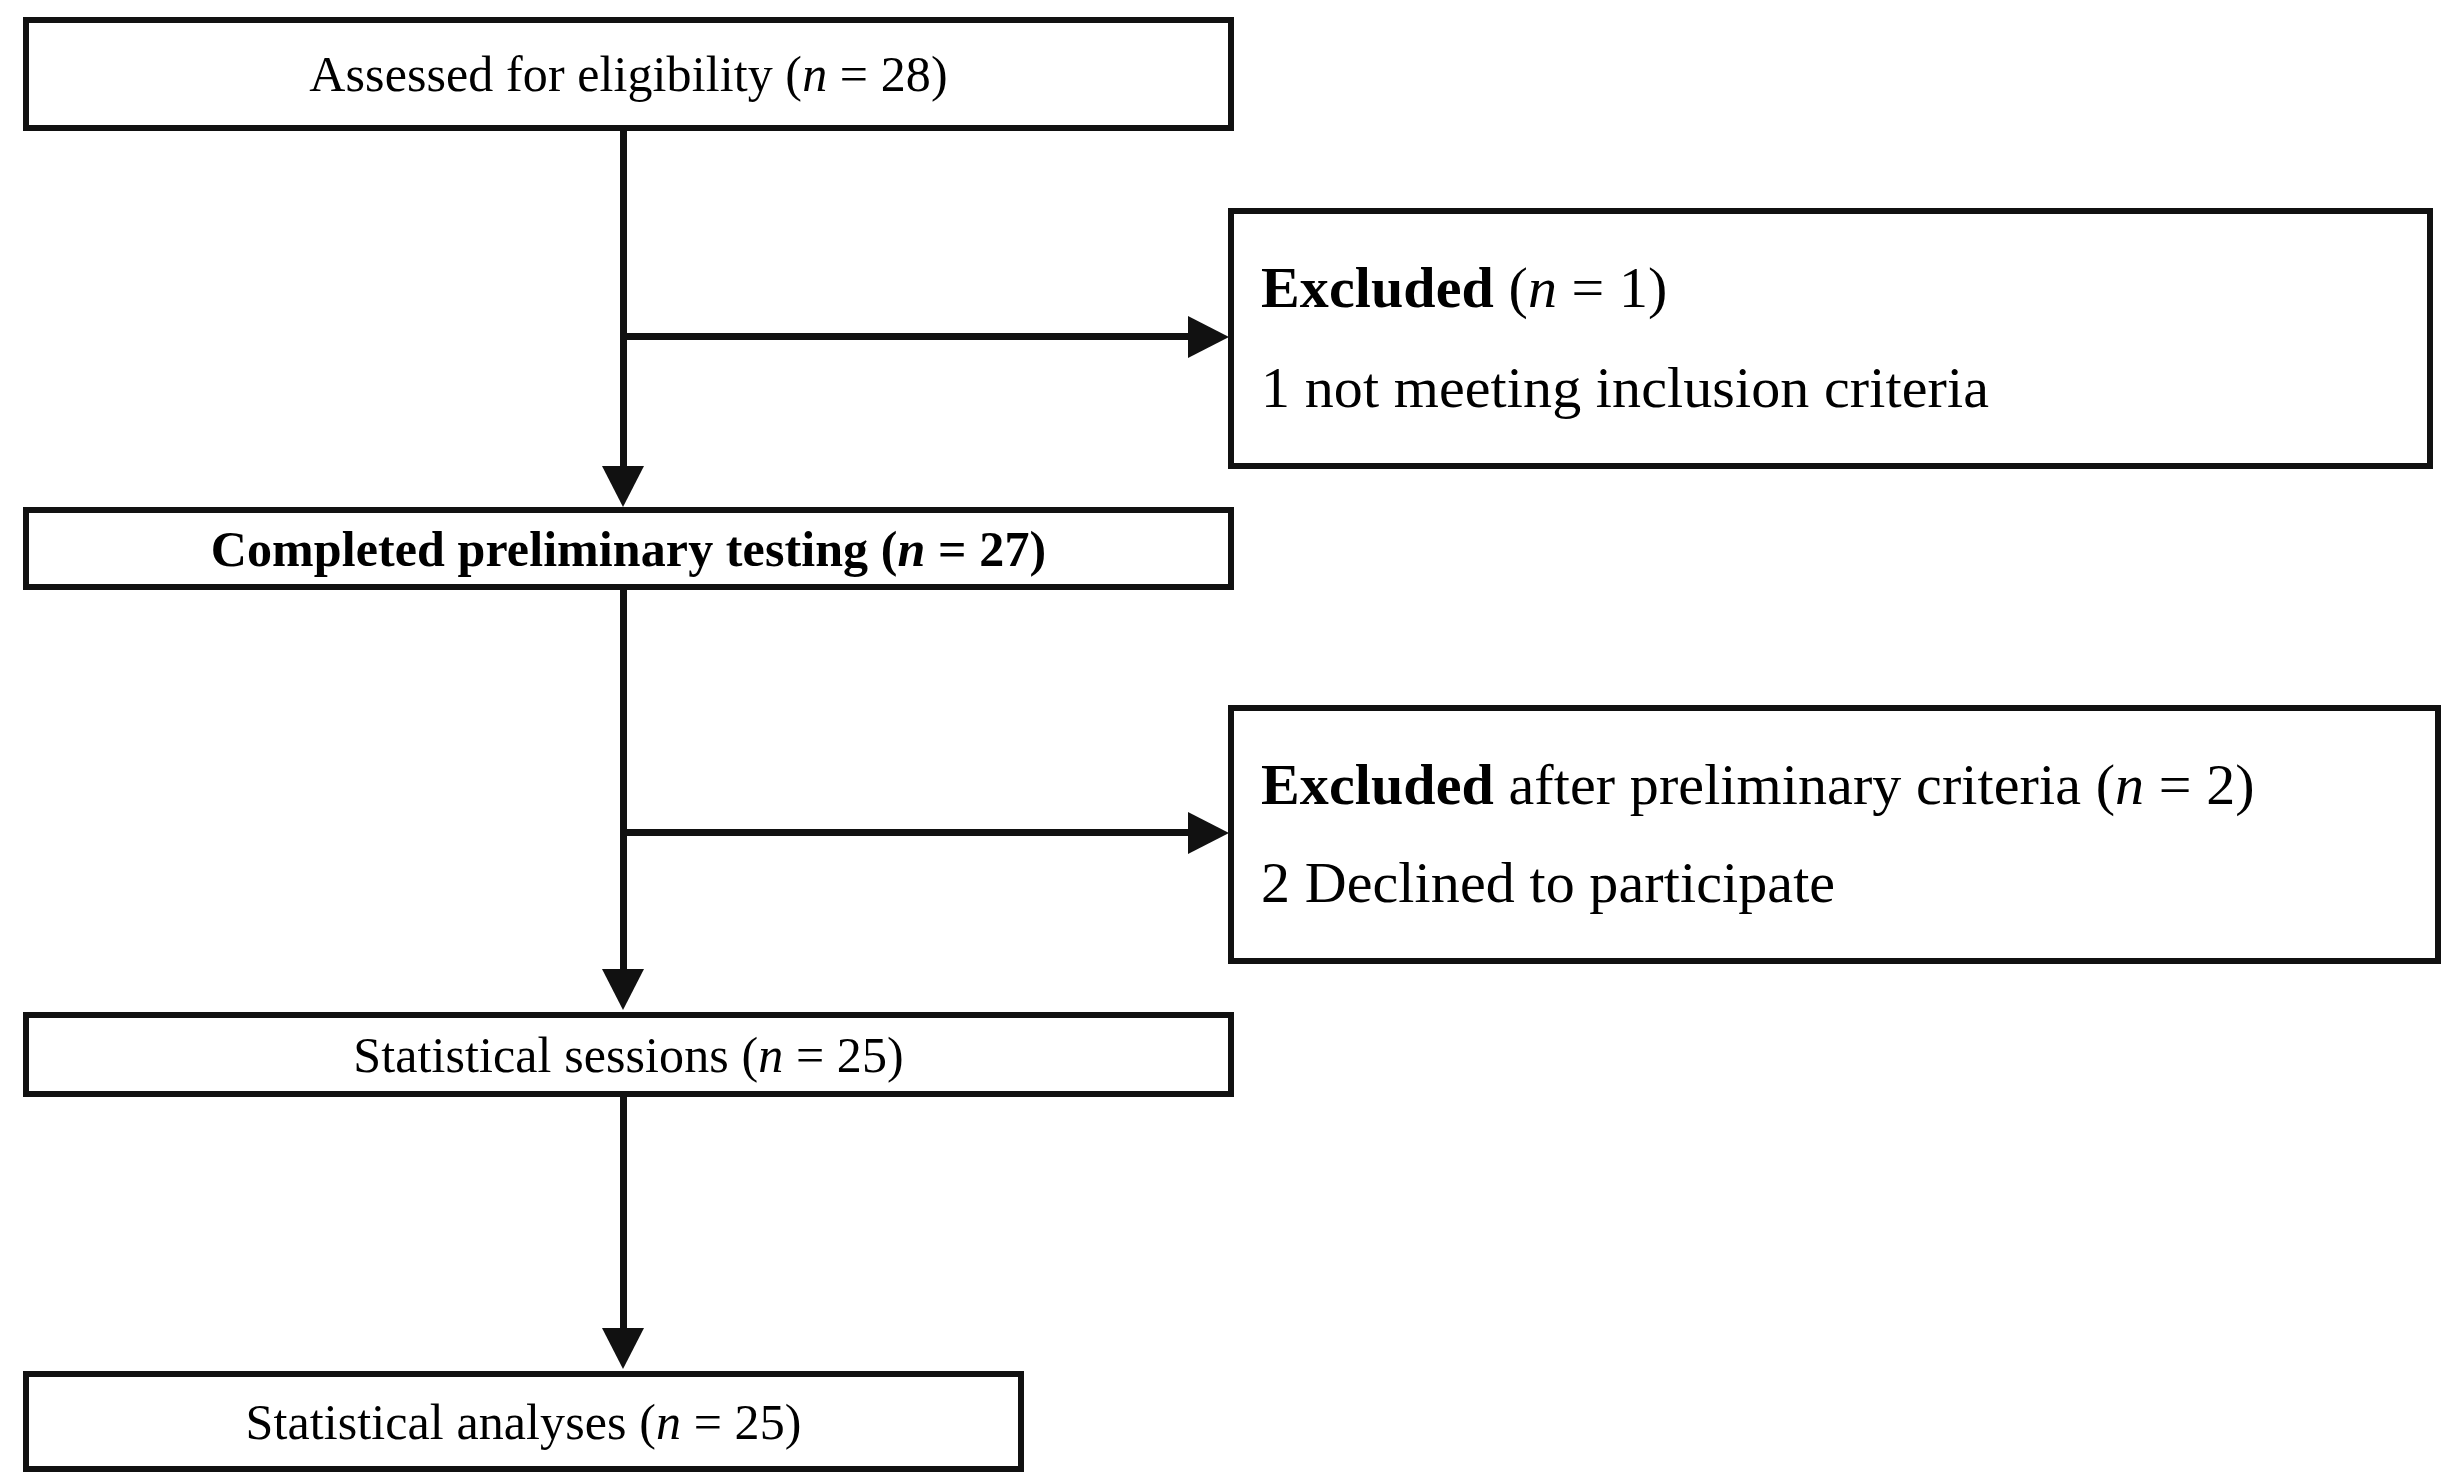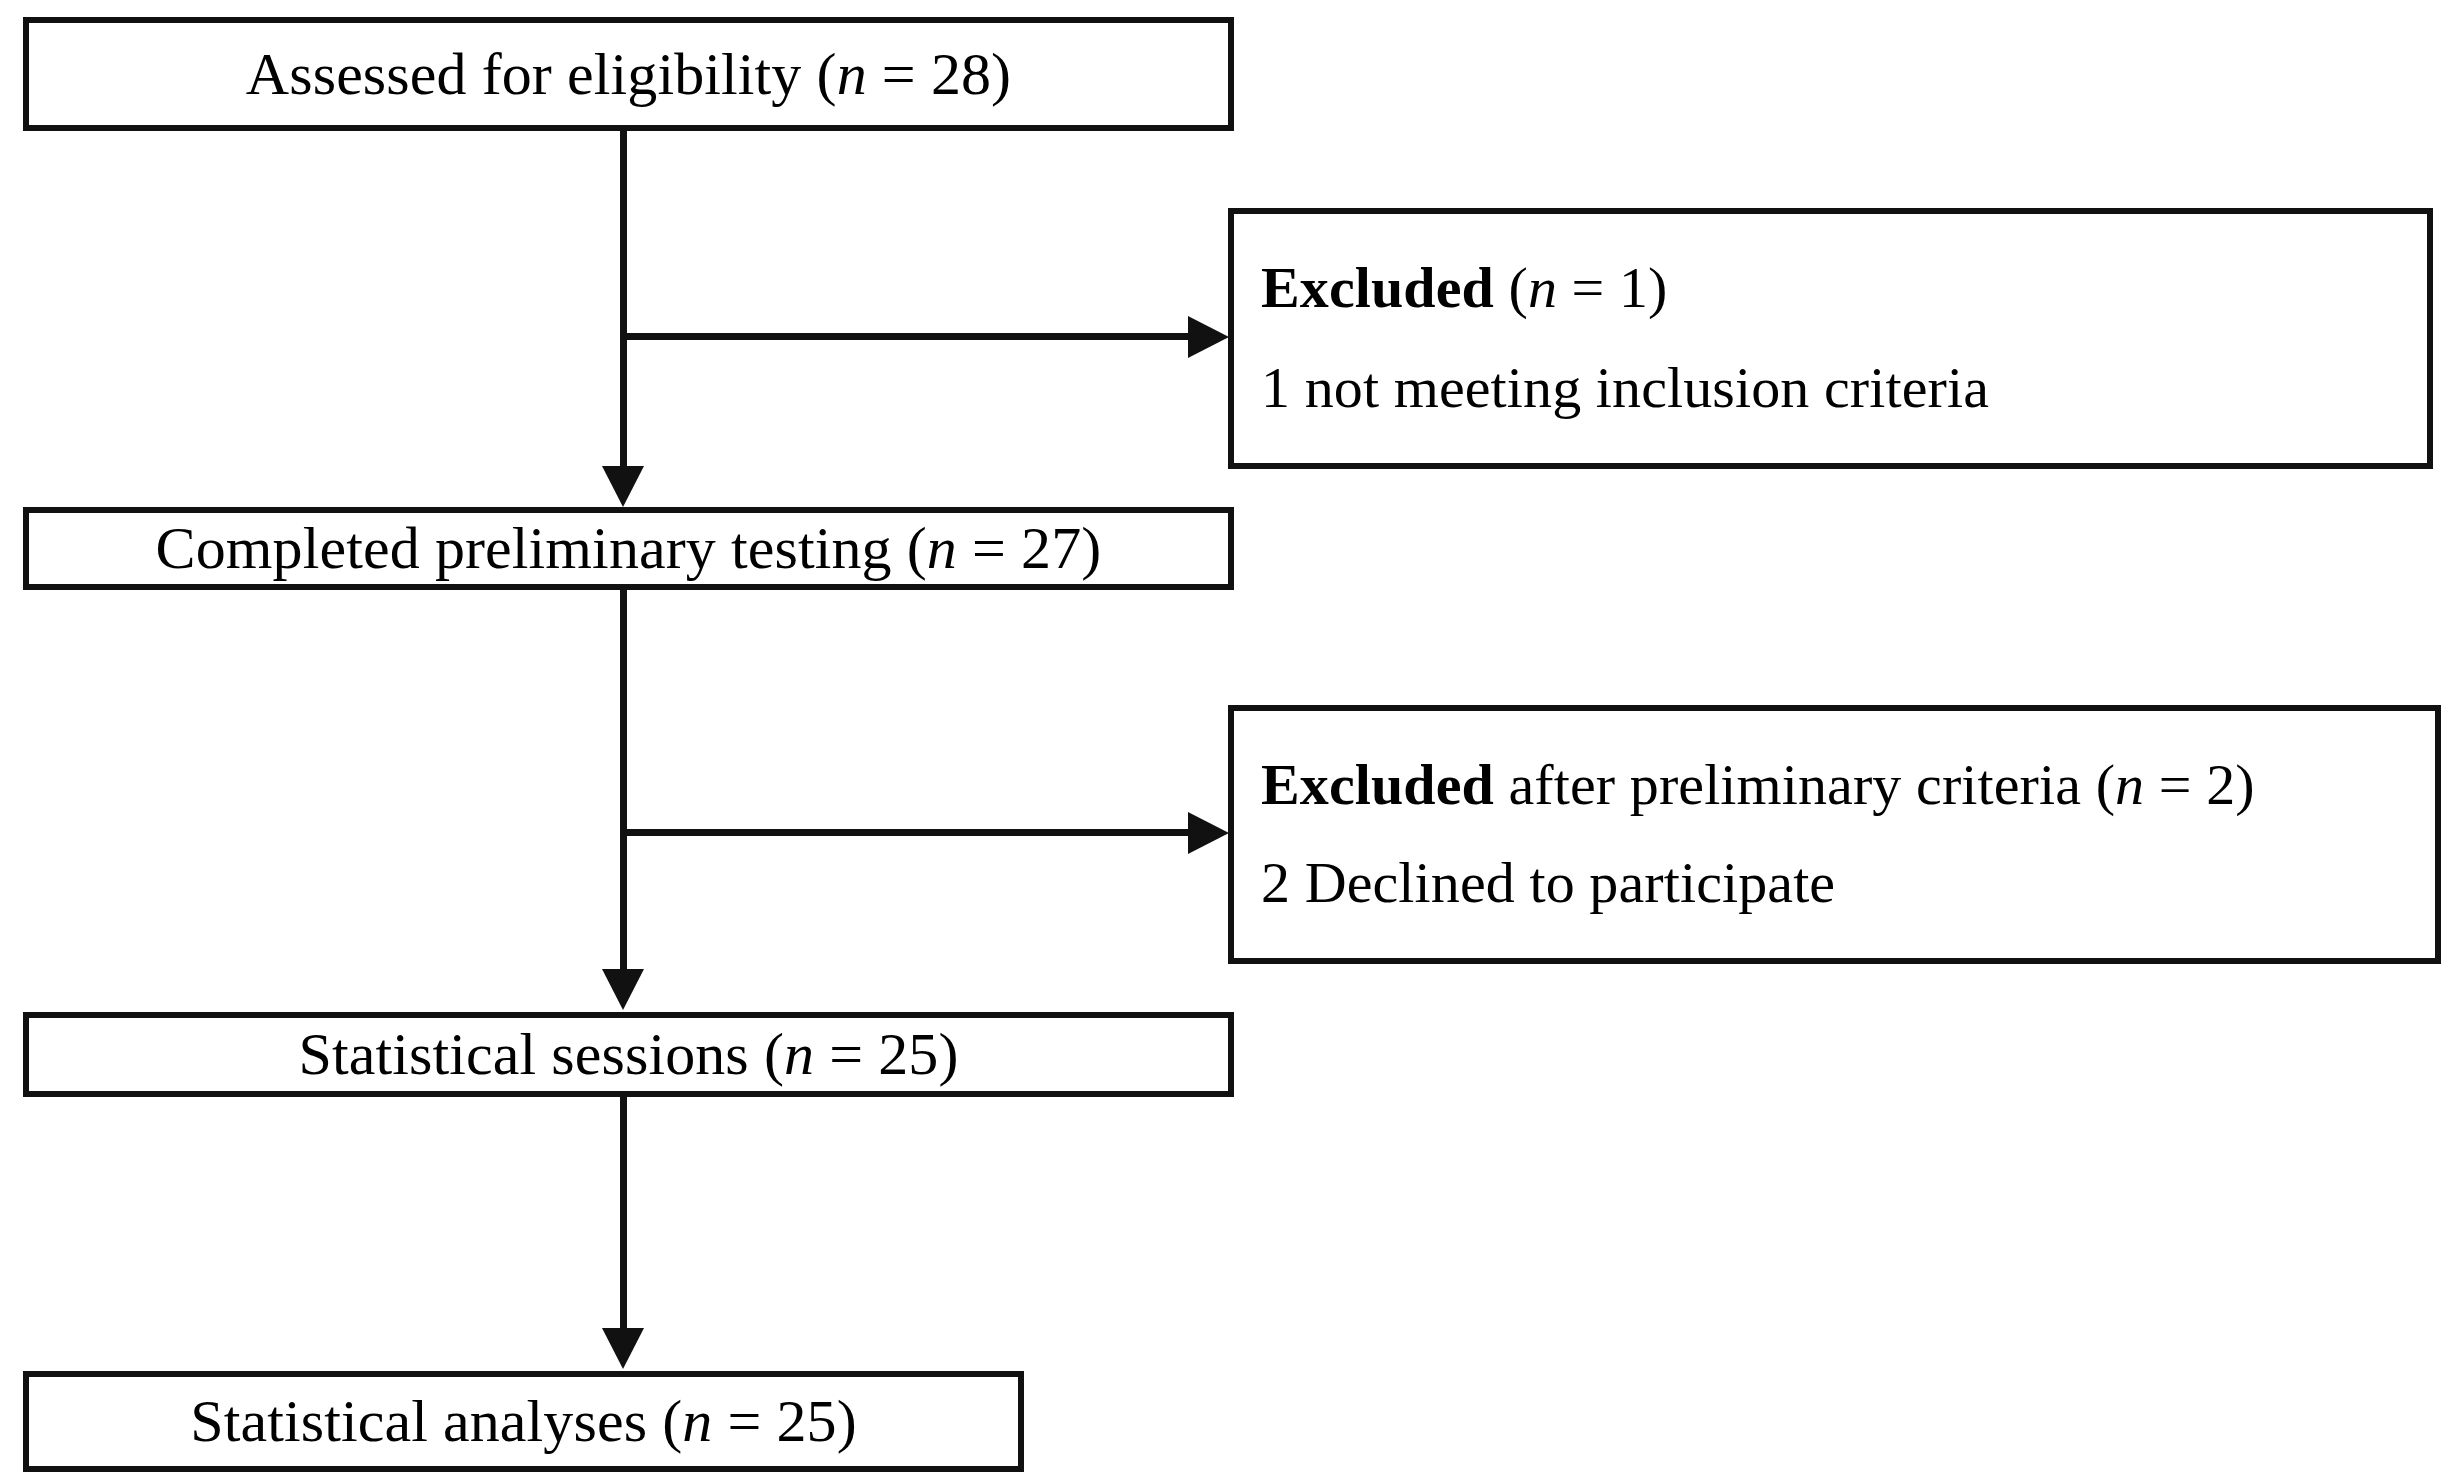--- a/index.html
+++ b/index.html
@@ -38,21 +38,21 @@
   }
 
   .node.left-aligned {
     align-items: flex-start;
     text-align: left;
     justify-content: space-around;
     padding: 25px 0 25px 27px;
   }
 
   .node-text {
-    font-size: 60px;
+    font-size: 50px;
     line-height: 1.08;
     letter-spacing: 0.1px;
     white-space: nowrap;
   }
 
   .node.left-aligned .node-text {
     font-size: 58px;
   }
 
   .strong { font-weight: bold; }
@@ -115,21 +115,21 @@
     </div>
   </div>
 
   <div class="node left-aligned" style="left:1228px; top:208px; width:1205px; height:261px;">
     <div class="node-text">
       <span class="strong">Excluded</span><span> (</span><span class="ital">n</span><span> = 1)</span>
     </div>
     <div class="node-text">1 not meeting inclusion criteria</div>
   </div>
 
-  <div class="node centered" style="left:23px; top:507px; width:1211px; height:83px;">
+  <div class="node centered" style="left:23px; top:507px; width:1211px; height:83px;font-weight:bold;">
     <div class="node-text">
       <span>Completed preliminary testing (</span><span class="ital">n</span><span> = 27)</span>
     </div>
   </div>
 
   <div class="node left-aligned" style="left:1228px; top:705px; width:1213px; height:259px;">
     <div class="node-text">
       <span class="strong">Excluded</span><span> after preliminary criteria (</span><span class="ital">n</span><span> = 2)</span>
     </div>
     <div class="node-text">2 Declined to participate</div>

